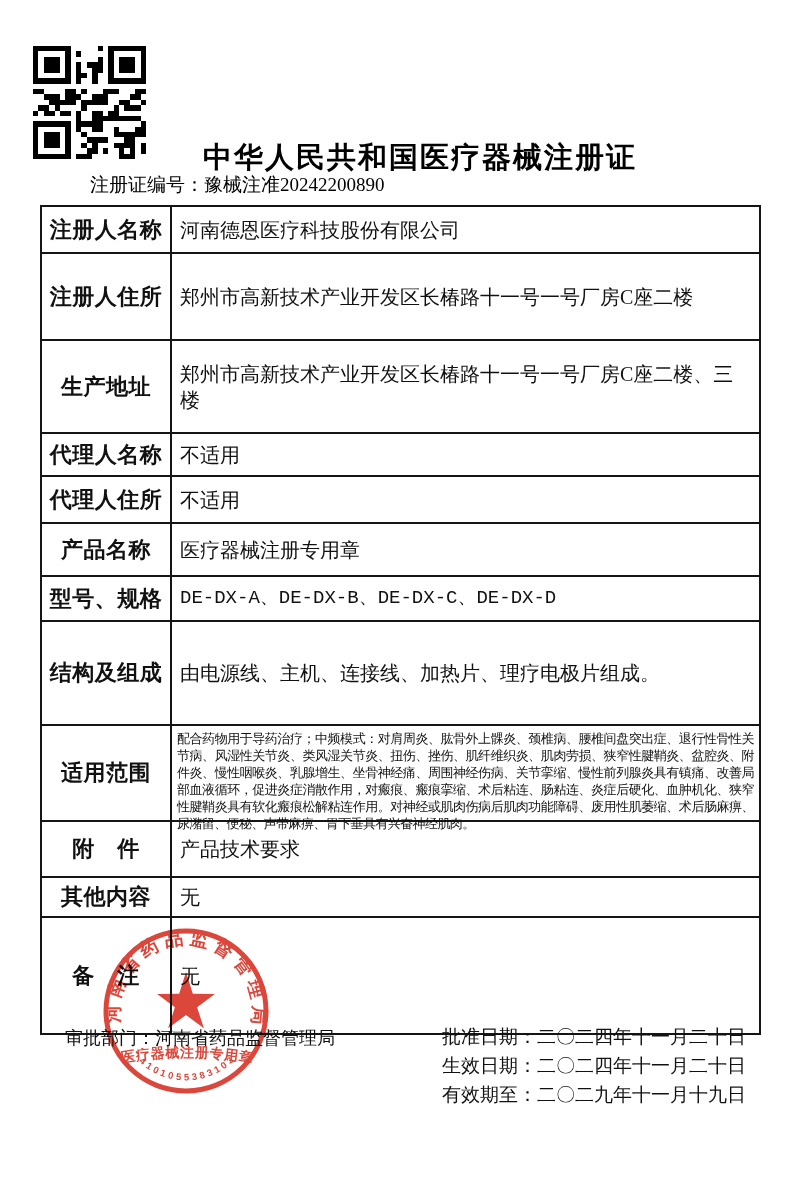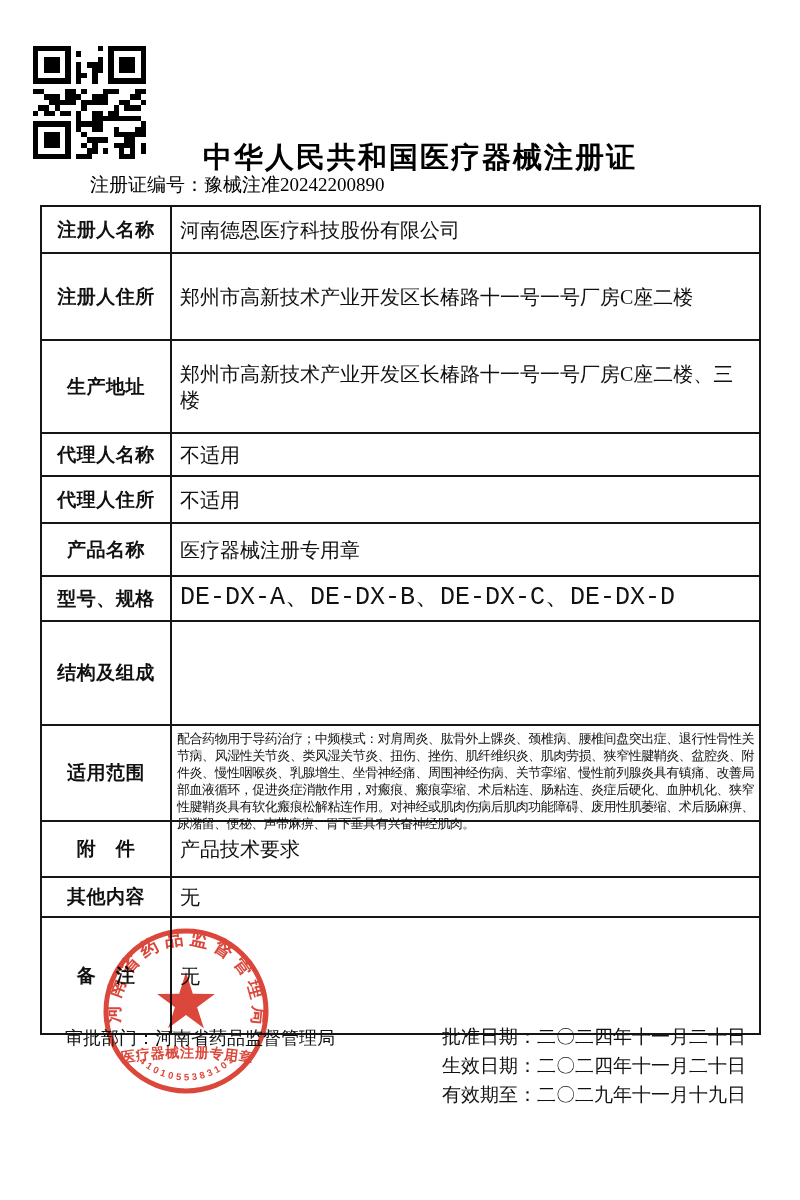--- a/index.html
+++ b/index.html
@@ -14,29 +14,29 @@
   .reg-line{position:absolute;left:90px;top:172px;font-size:19px;color:#000;}
 
   
   .cert-table{position:absolute;left:40px;top:205px;width:721px;
               border:2px solid #151515;box-sizing:border-box;background:#fff;}
   .trow{display:flex;border-top:2px solid #151515;box-sizing:border-box;}
   .trow:first-child{border-top:none;}
   .tlabel{width:130px;flex:0 0 130px;border-right:2px solid #151515;box-sizing:border-box;
           display:flex;align-items:center;justify-content:center;text-align:center;
           font-family:"Liberation Sans","DejaVu Sans",sans-serif;font-weight:bold;
-          font-size:19px;letter-spacing:0.5px;}
+          font-size:22px;letter-spacing:0.5px;}
   .tvalue{flex:1;display:flex;align-items:center;padding:3px 8px;font-size:20px;line-height:1.3;}
   .r1{height:45px}.r2{height:87px}.r3{height:93px}.r4{height:43px}.r5{height:47px}
   .r6{height:53px}.r7{height:45px}.r8{height:104px}.r9{height:96px}
   .r10{height:56px}.r11{height:40px}.r12{height:117px}
   .r12 .tvalue{align-items:center;}
   .scope .tvalue{font-size:13px;line-height:17px;letter-spacing:-0.6px;
                  padding:4px 5px;align-items:flex-start;text-align:justify;}
-  .model .tvalue{font-family:"Liberation Mono","DejaVu Sans Mono",monospace;font-size:25px;letter-spacing:0;}
+  .model .tvalue{font-family:"Liberation Mono","DejaVu Sans Mono",monospace;font-size:19px;letter-spacing:0;}
 
   
   .approval{position:absolute;left:65px;top:1026px;font-size:18px;}
   .dates{position:absolute;left:442px;top:1022px;font-size:19px;line-height:29px;text-align:center;}
   .dates .dline{white-space:nowrap;}
 
   
   .seal{position:absolute;left:94px;top:919px;width:184px;height:184px;
         mix-blend-mode:multiply;opacity:0.92;pointer-events:none;}
   .seal text{font-family:"Liberation Sans","DejaVu Sans",sans-serif;font-weight:bold;}
@@ -209,20 +209,21 @@
     <div class="trow r6">
       <div class="tlabel">产品名称</div>
       <div class="tvalue">医疗器械注册专用章</div>
     </div>
     <div class="trow r7 model">
       <div class="tlabel">型号、规格</div>
       <div class="tvalue">DE-DX-A、DE-DX-B、DE-DX-C、DE-DX-D</div>
     </div>
     <div class="trow r8">
       <div class="tlabel">结构及组成</div>
+      <div class="tvalue">由电源线、主机、连接线、加热片、理疗电极片组成。</div>
     </div>
     <div class="trow r9 scope">
       <div class="tlabel">适用范围</div>
       <div class="tvalue">配合药物用于导药治疗；中频模式：对肩周炎、肱骨外上髁炎、颈椎病、腰椎间盘突出症、退行性骨性关节病、风湿性关节炎、类风湿关节炎、扭伤、挫伤、肌纤维织炎、肌肉劳损、狭窄性腱鞘炎、盆腔炎、附件炎、慢性咽喉炎、乳腺增生、坐骨神经痛、周围神经伤病、关节挛缩、慢性前列腺炎具有镇痛、改善局部血液循环，促进炎症消散作用，对瘢痕、瘢痕挛缩、术后粘连、肠粘连、炎症后硬化、血肿机化、狭窄性腱鞘炎具有软化瘢痕松解粘连作用。对神经或肌肉伤病后肌肉功能障碍、废用性肌萎缩、术后肠麻痹、尿潴留、便秘、声带麻痹、胃下垂具有兴奋神经肌肉。</div>
     </div>
     <div class="trow r10">
       <div class="tlabel">附　件</div>
       <div class="tvalue">产品技术要求</div>
     </div>
     <div class="trow r11">

